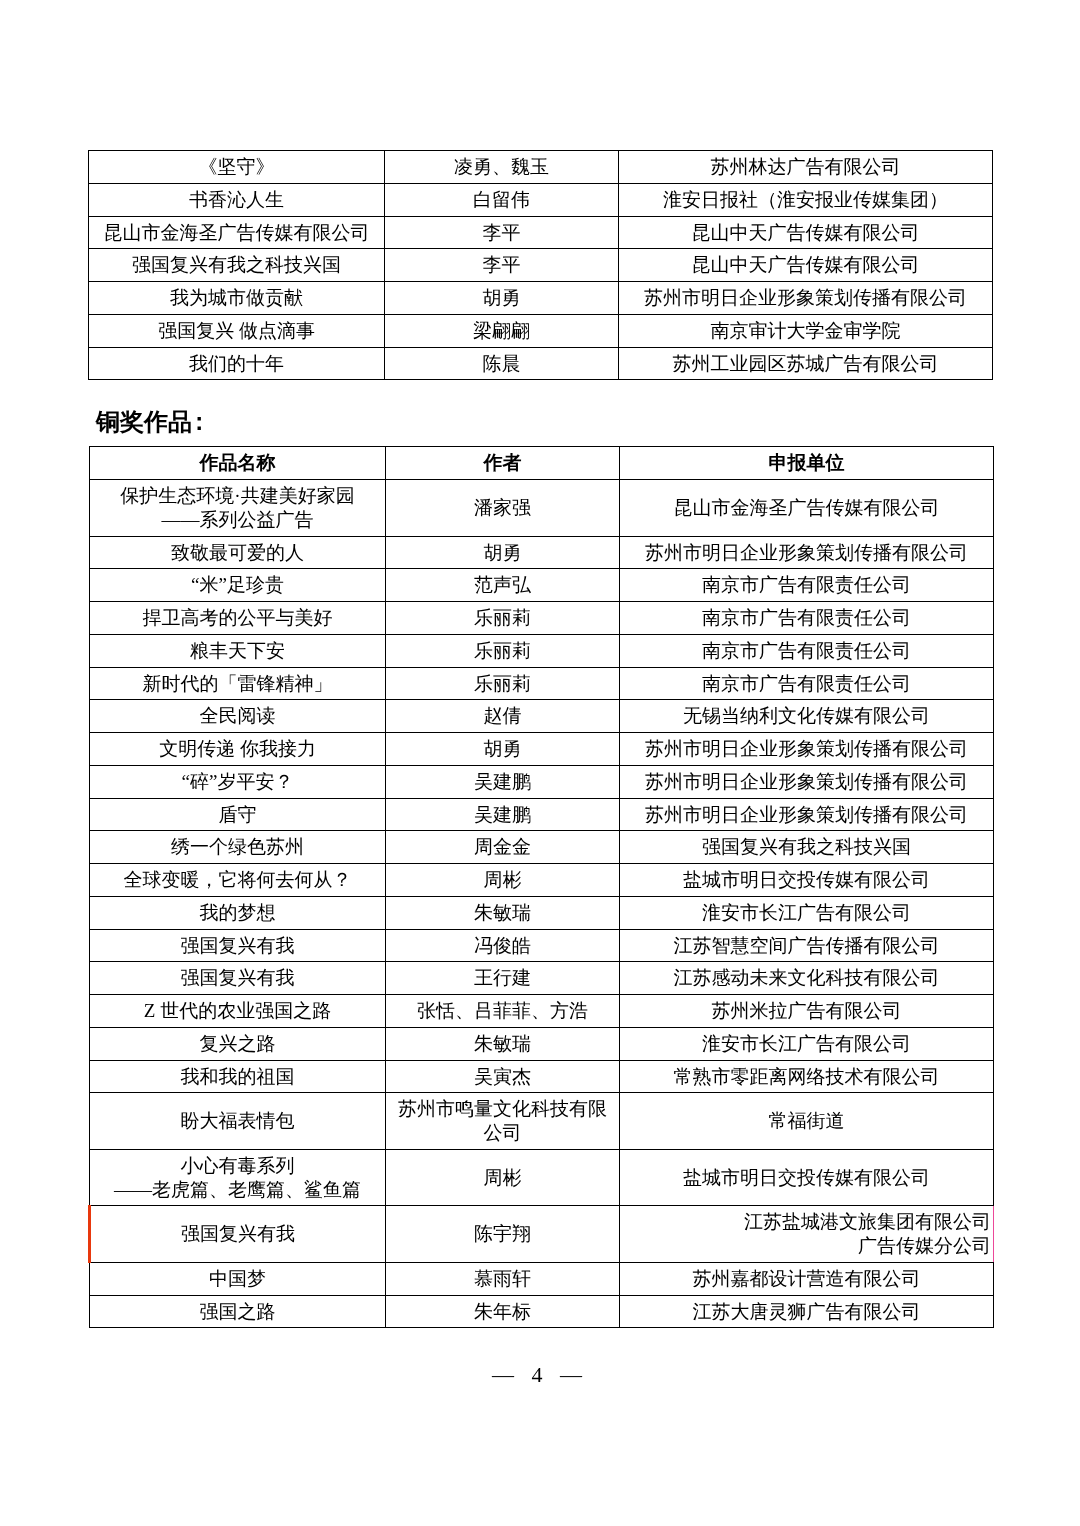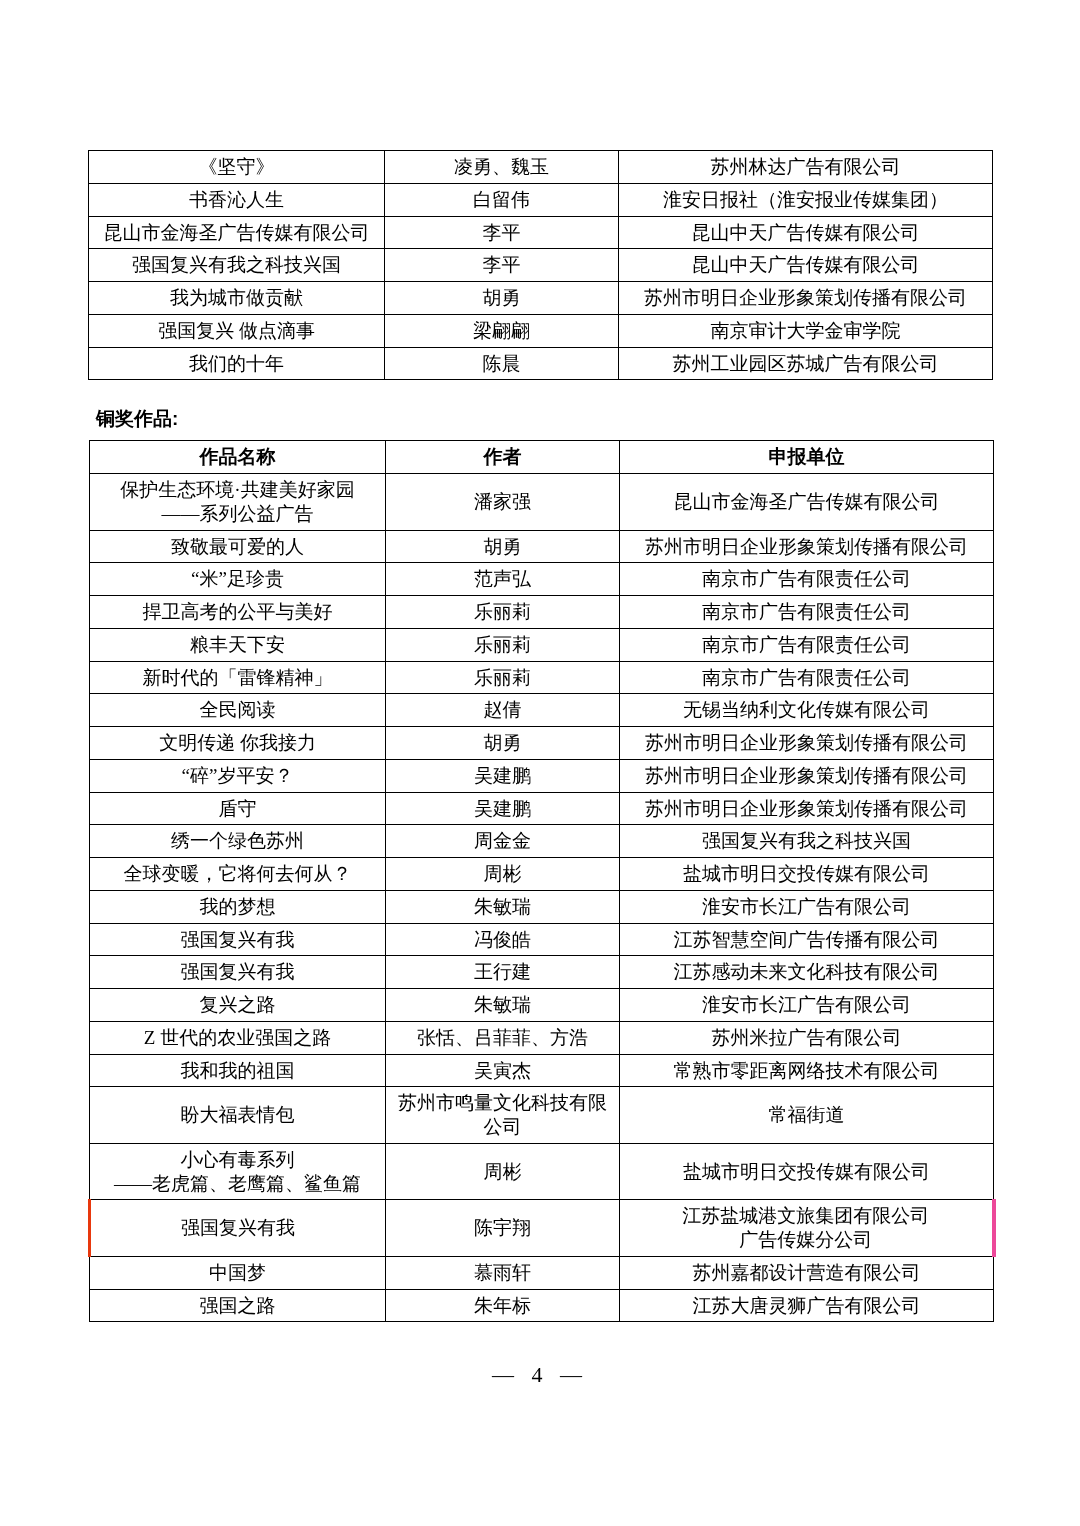--- a/index.html
+++ b/index.html
@@ -46,35 +46,36 @@
   table.doc-table th {
     font-weight: bold;
   }
   col.c1 { width: 296px; }
   col.c2 { width: 234px; }
   col.c3 { width: 374px; }
 
   .row-h { height: 32px; }
 
   .section-label {
-    font-size: 19px;
+    font-size: 24px;
     font-weight: bold;
     margin: 26px 0 8px 8px;
-    font-family: Liberation Sans, sans-serif;
+    font-family: Liberation Mono, monospace;
   }
 
   .highlight-row td {
     border-top: 3px solid #e8380d;
     border-bottom: 3px solid #e8380d;
   }
   .highlight-row td:first-child {
     border-left: 3px solid #e8380d;
   }
   .highlight-row td:last-child {
-    border-right: 4px solid #ec4899;
+    border-right: 1px solid #ec4899;
+    text-align: right;
   }
 
   .two-line {
     line-height: 1.22;
   }
 
   .page-number {
     position: absolute;
     left: 0;
     top: 1362px;
@@ -221,28 +222,28 @@
             <td>强国复兴有我</td>
             <td>冯俊皓</td>
             <td>江苏智慧空间广告传播有限公司</td>
           </tr>
           <tr class="row-h">
             <td>强国复兴有我</td>
             <td>王行建</td>
             <td>江苏感动未来文化科技有限公司</td>
           </tr>
           <tr class="row-h">
+            <td>Z 世代的农业强国之路</td>
+            <td>张恬、吕菲菲、方浩</td>
+            <td>苏州米拉广告有限公司</td>
+          </tr>
+          <tr class="row-h">
             <td>复兴之路</td>
             <td>朱敏瑞</td>
             <td>淮安市长江广告有限公司</td>
-          </tr>
-          <tr class="row-h">
-            <td>Z 世代的农业强国之路</td>
-            <td>张恬、吕菲菲、方浩</td>
-            <td>苏州米拉广告有限公司</td>
           </tr>
           <tr class="row-h">
             <td>我和我的祖国</td>
             <td>吴寅杰</td>
             <td>常熟市零距离网络技术有限公司</td>
           </tr>
           <tr class="row-h">
             <td>盼大福表情包</td>
             <td class="two-line">苏州市鸣量文化科技有限<br>公司</td>
             <td>常福街道</td>

